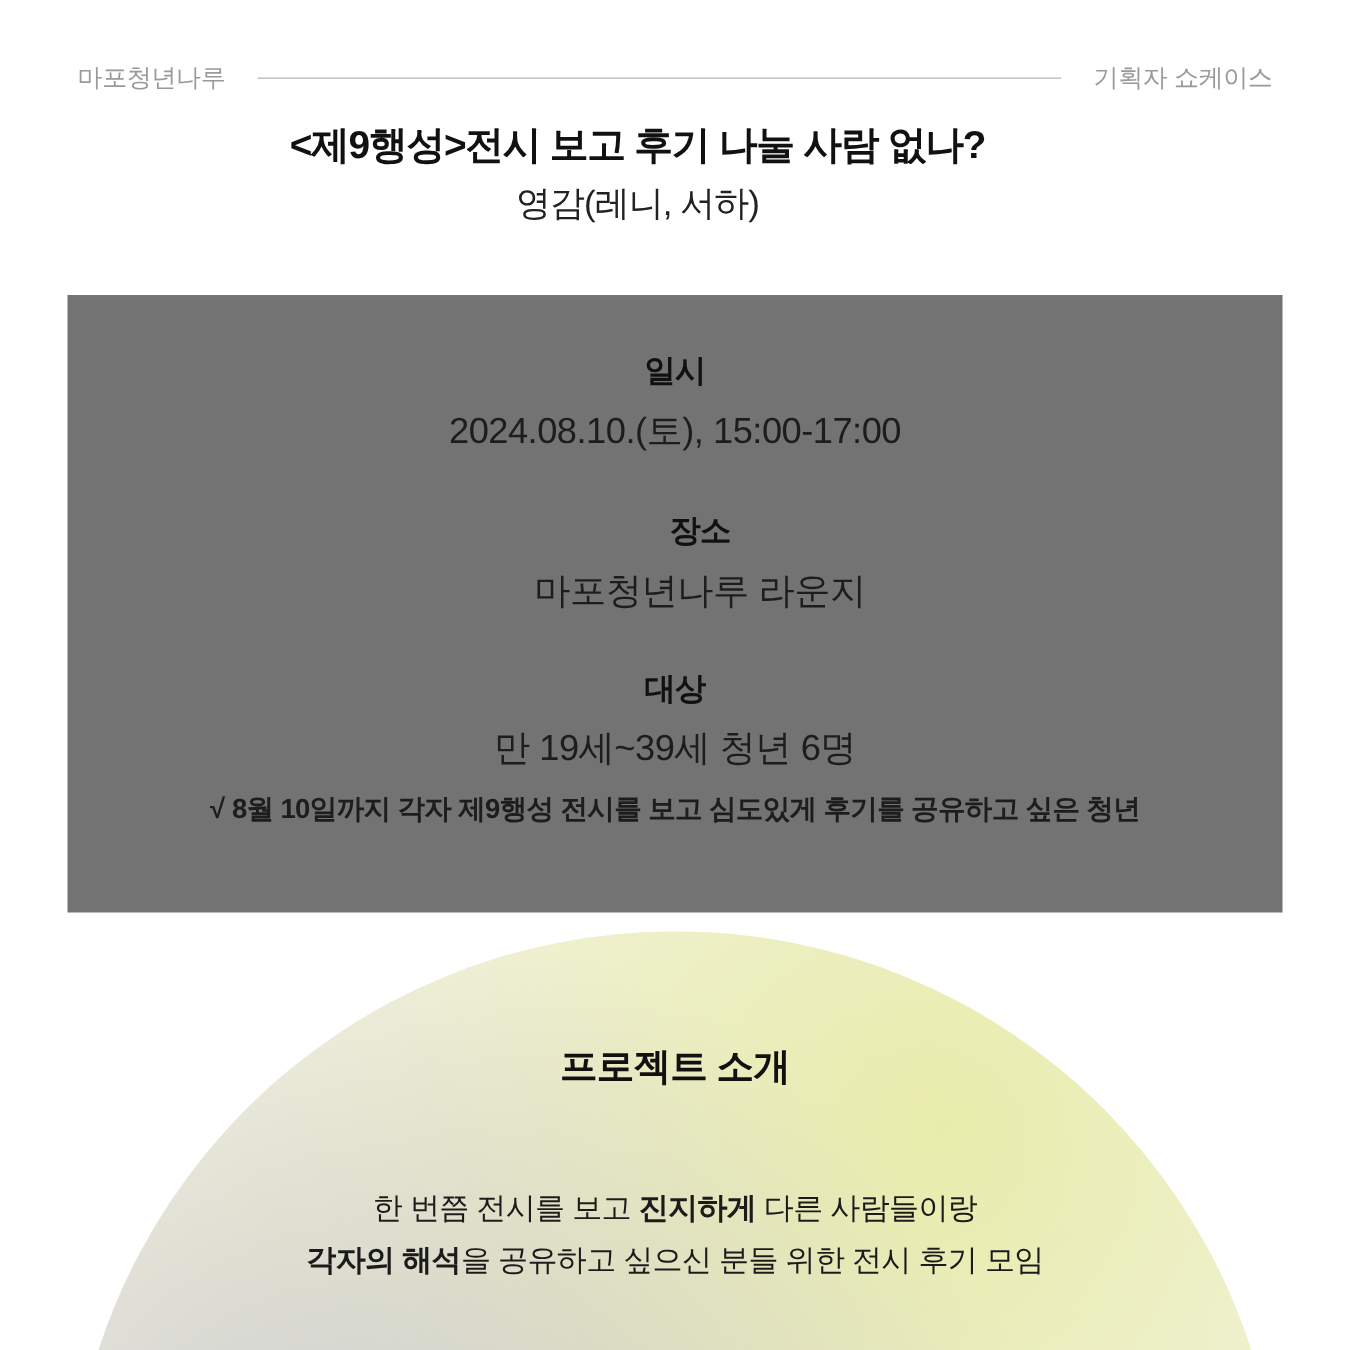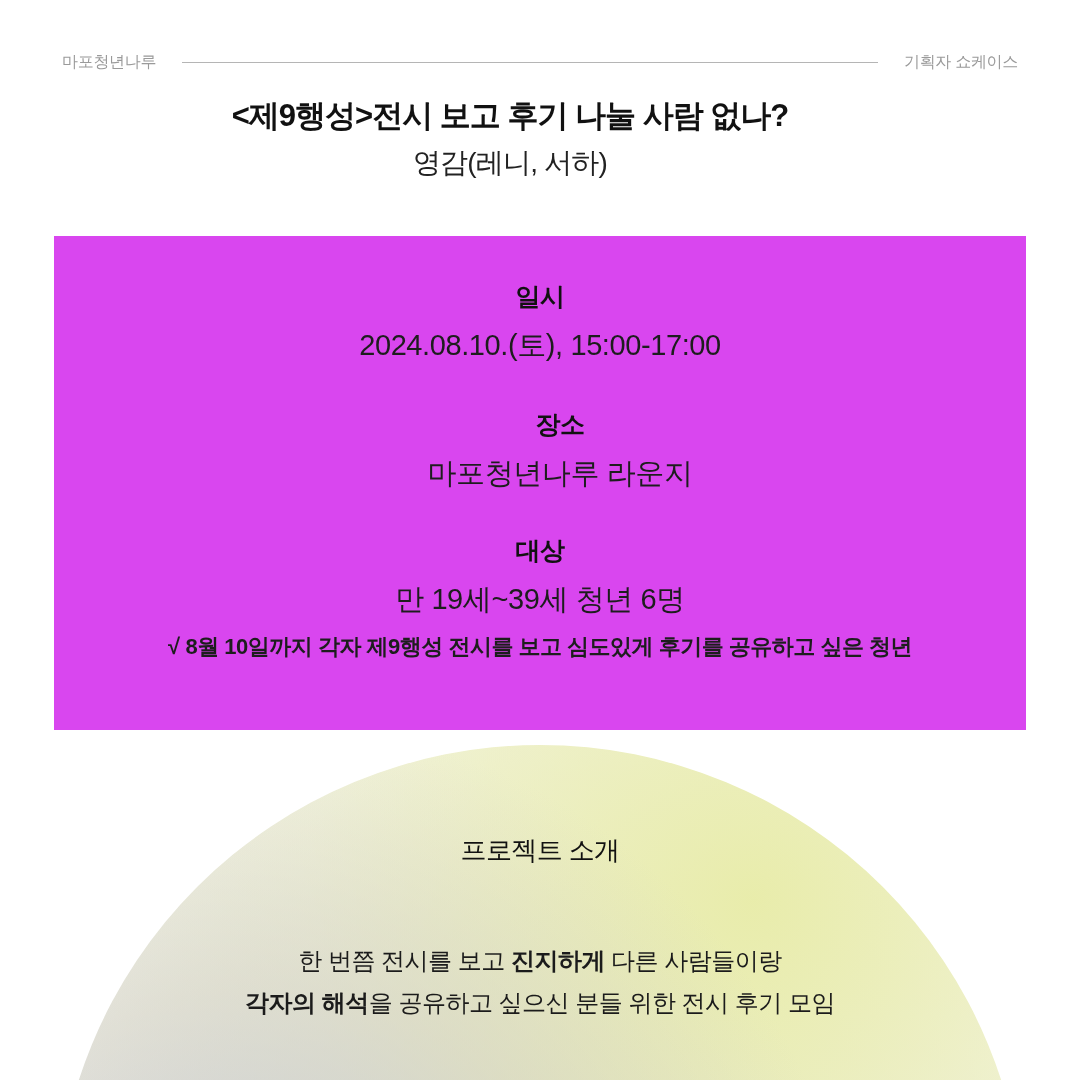--- a/index.html
+++ b/index.html
@@ -23,21 +23,21 @@
     left: 0;
     width: 1080px;
     height: 40px;
     display: flex;
     align-items: center;
     justify-content: space-between;
     padding: 0 62px;
     box-sizing: border-box;
   }
   .header-left, .header-right {
-    font-size: 16px;
+    font-size: 20px;
     color: #9a9a9a;
     letter-spacing: -0.3px;
     white-space: nowrap;
   }
   .header-rule {
     flex: 1;
     height: 1px;
     background: #b5b5b5;
     margin: 0 26px;
   }
@@ -65,21 +65,21 @@
     color: #222222;
   }
 
   
   .info-panel {
     position: absolute;
     top: 236px;
     left: 54px;
     width: 972px;
     height: 494px;
-    background: #d946ef;
+    background: #737373;
     box-sizing: border-box;
     text-align: center;
   }
   .info-group {
     position: absolute;
     left: 0;
     width: 100%;
   }
   .info-group.g1 { top: 44px; }
   .info-group.g2 { top: 172px; padding-left: 20px; }
@@ -136,22 +136,22 @@
 
   
   .intro {
     position: absolute;
     top: 833px;
     left: 0;
     width: 1080px;
     text-align: center;
   }
   .intro-title {
-    font-size: 26px;
-    font-weight: normal;
+    font-size: 30px;
+    font-weight: bold;
     color: #111111;
     letter-spacing: -0.6px;
   }
   .intro-body {
     margin-top: 72px;
     font-size: 24px;
     color: #1b1b1b;
     letter-spacing: -0.5px;
     line-height: 1.75;
   }

